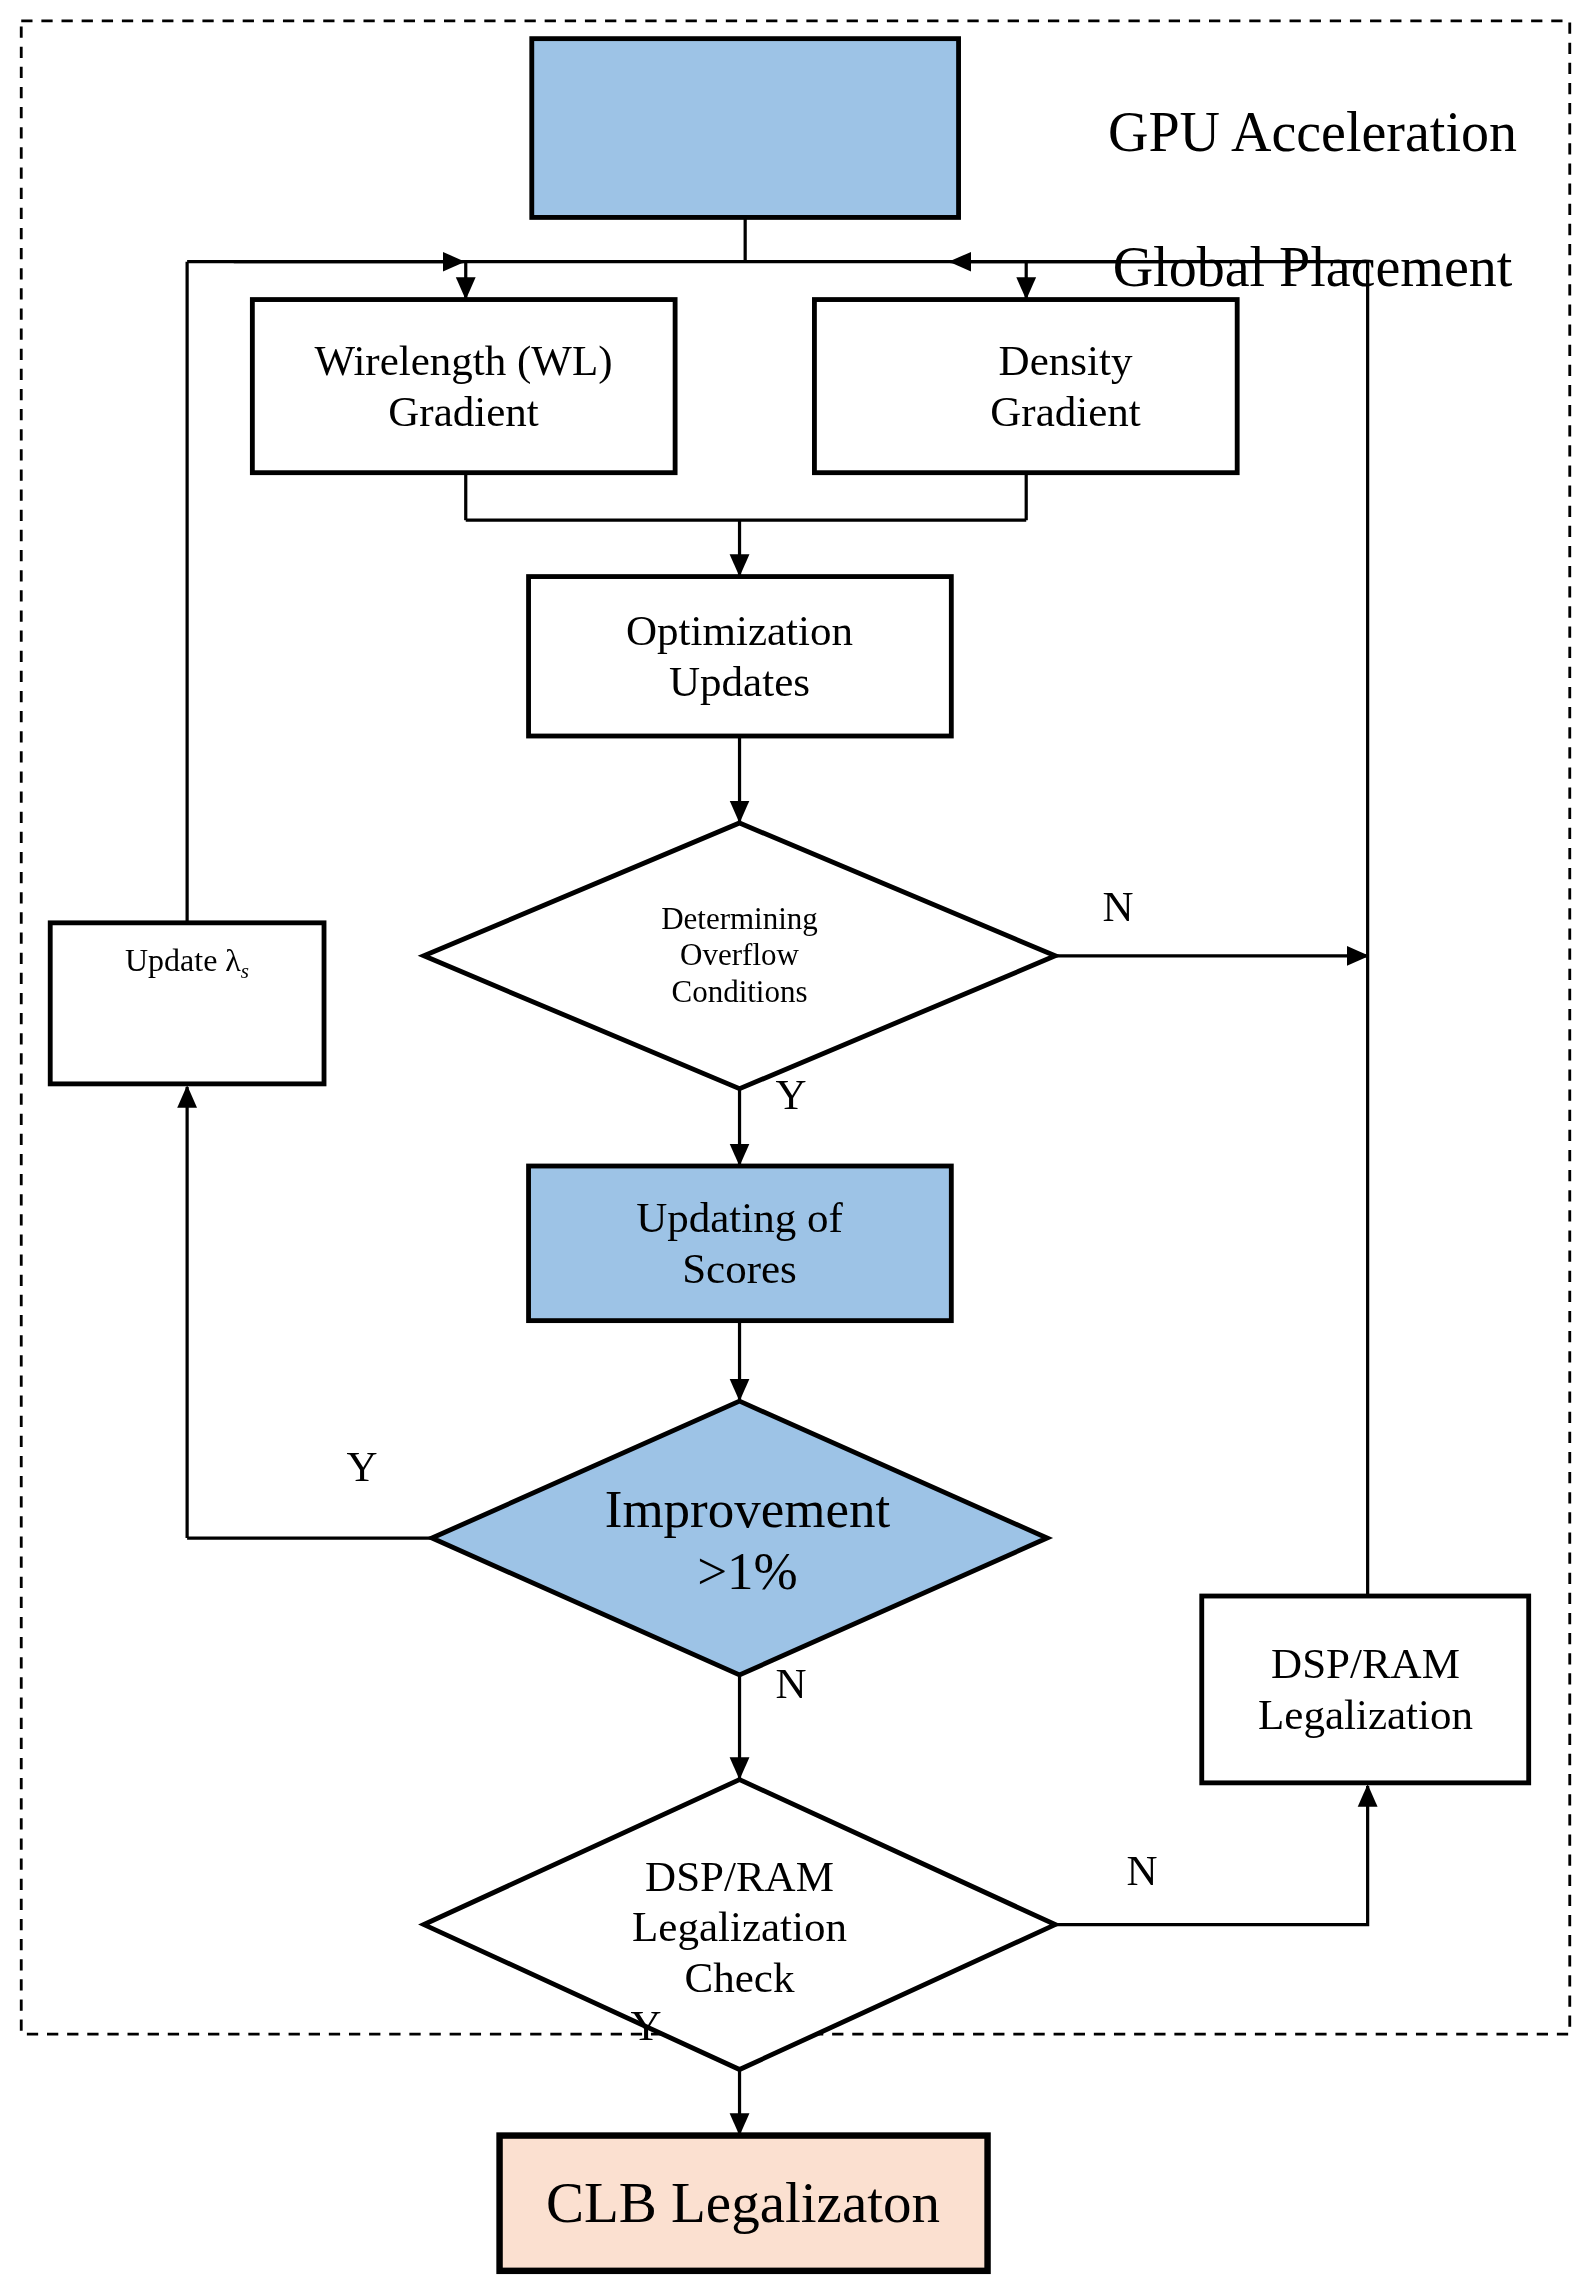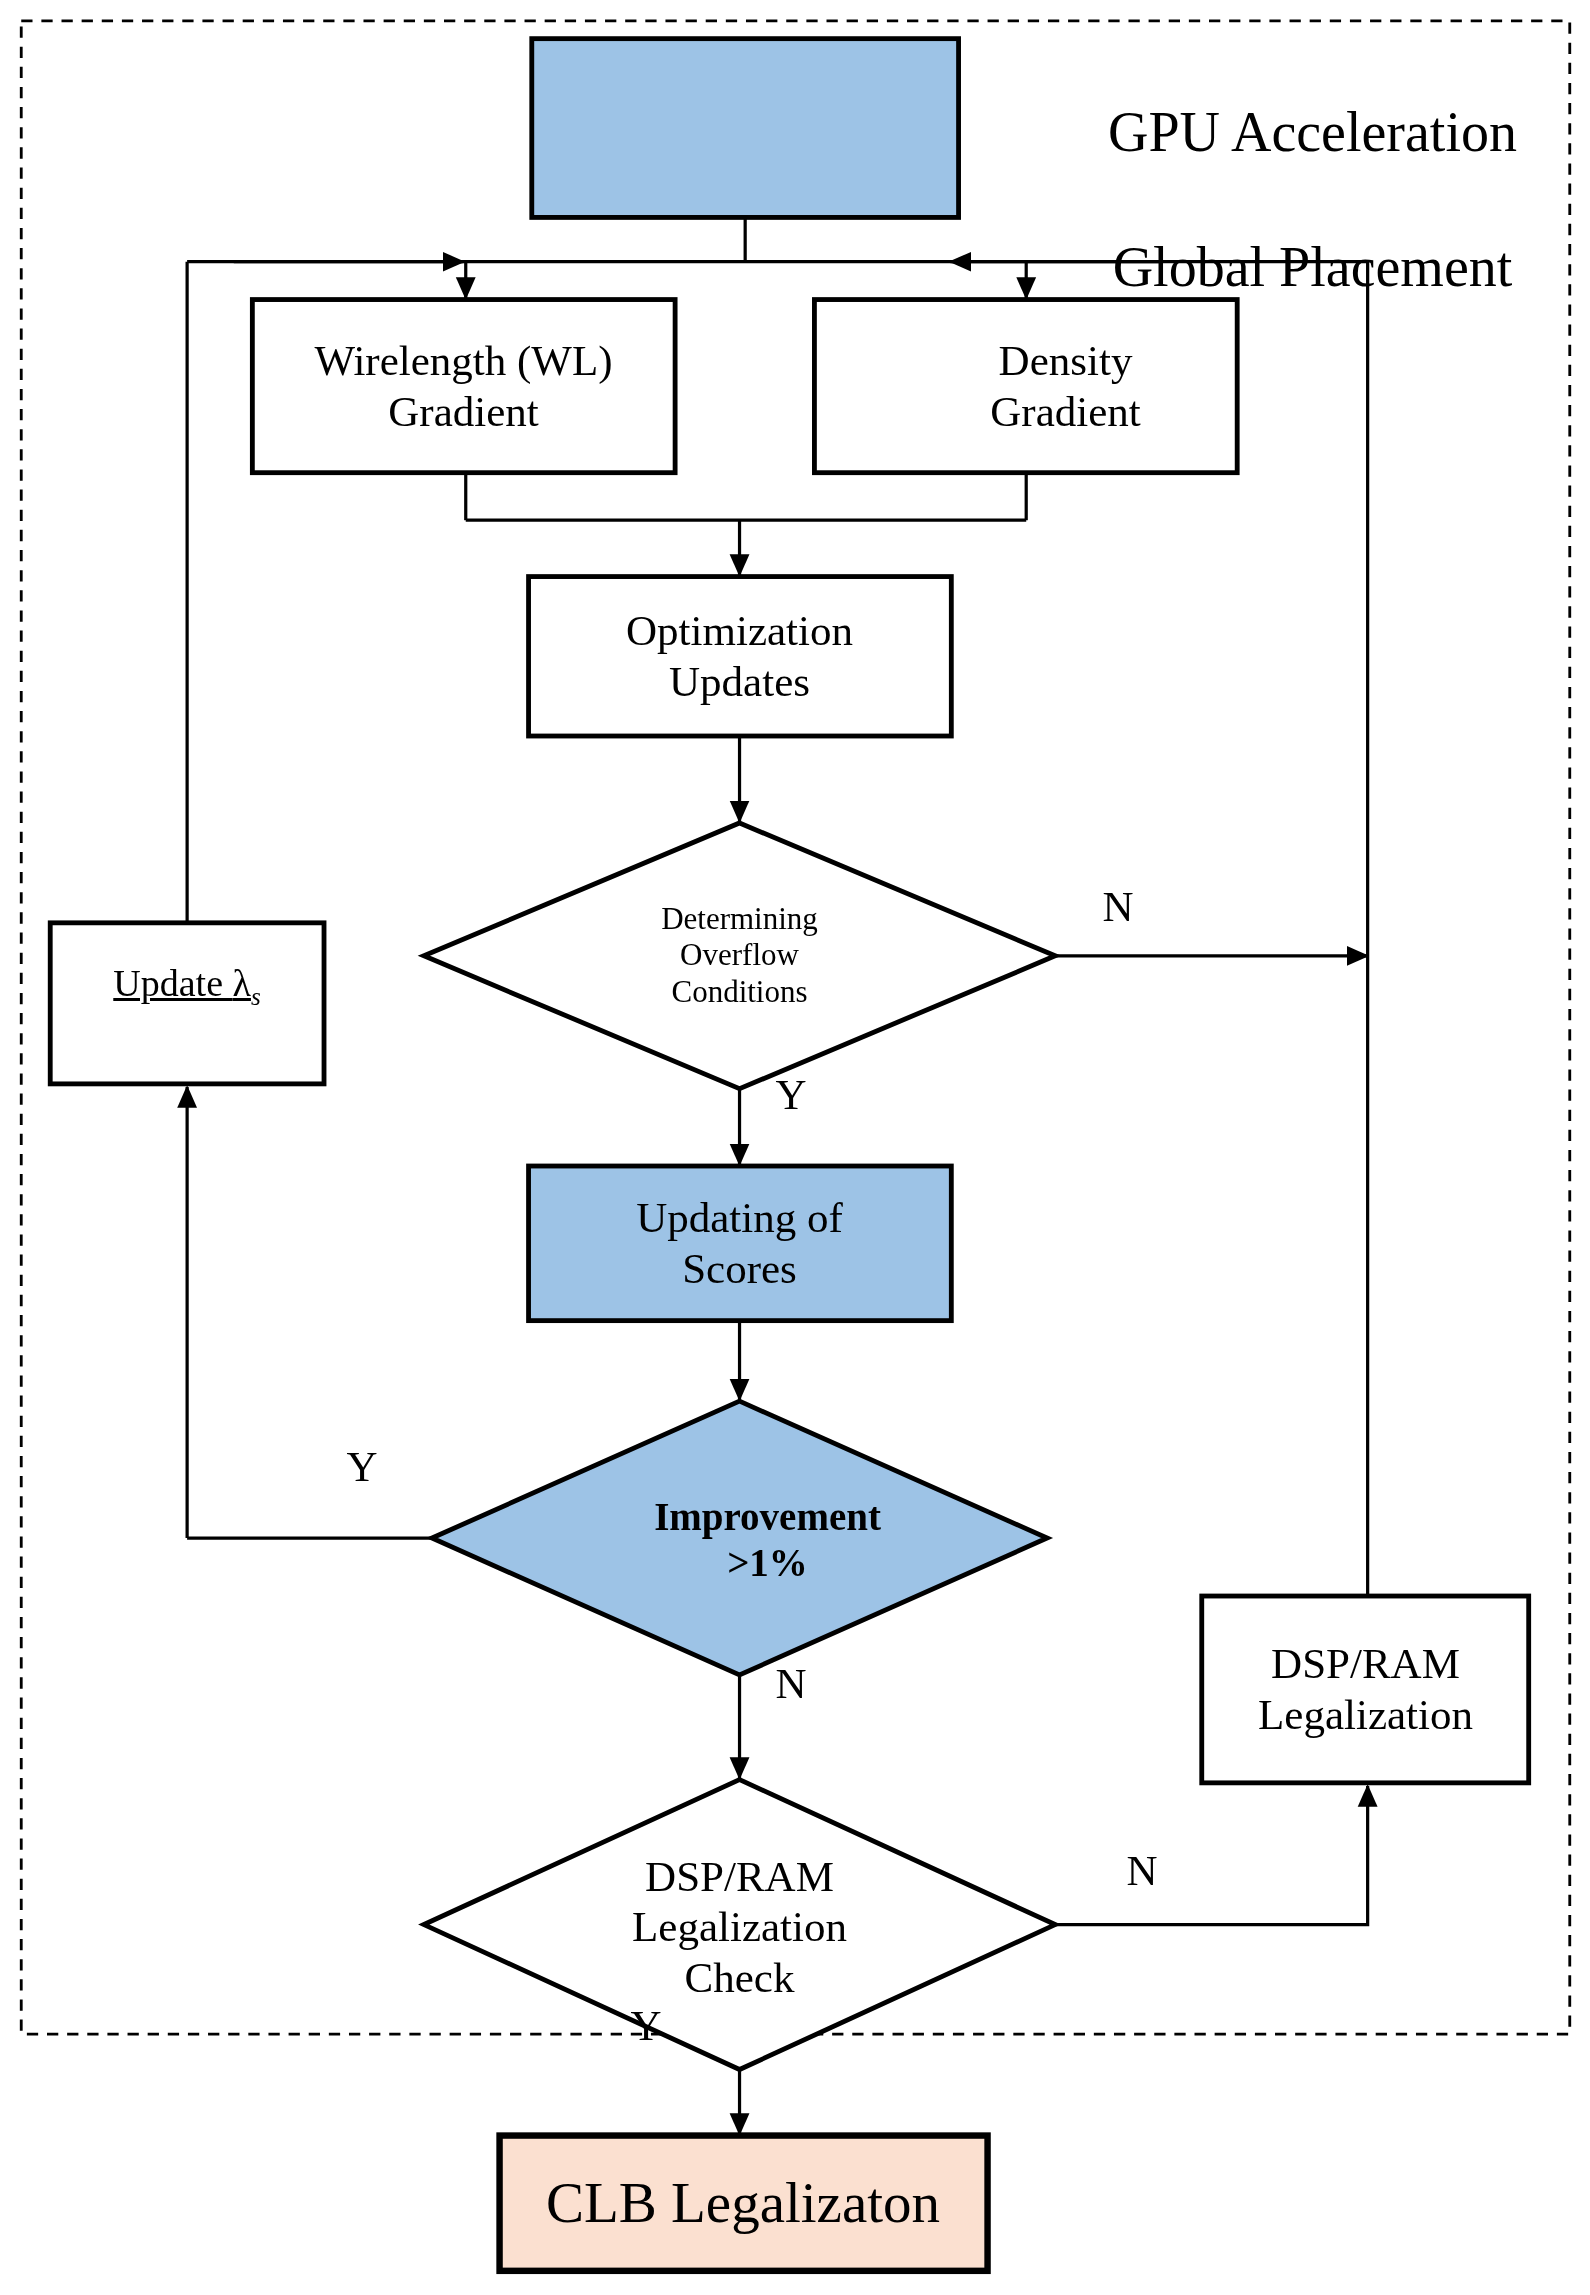--- a/index.html
+++ b/index.html
@@ -135,28 +135,28 @@
   <div class="node-label" style="left:854px; top:300px; width:423px; height:173px; font-size:43px;">Density
 Gradient</div>
 
   <div class="node-label" style="left:528px; top:577px; width:423px; height:159px; font-size:43px;">Optimization
 Updates</div>
 
   <div class="node-label" style="left:528px; top:871px; width:423px; height:169px; font-size:31px;">Determining
 Overflow
 Conditions</div>
 
-  <div class="node-label" style="left:50px; top:905px; width:274px; height:161px; font-size:38px;text-decoration:underline;">
+  <div class="node-label" style="left:50px; top:883px; width:274px; height:161px; font-size:32px;">
     <span><span>Update </span><span>λ</span><span class="sub-s">s</span></span>
   </div>
 
   <div class="node-label" style="left:528px; top:1166px; width:423px; height:155px; font-size:43px;">Updating of
 Scores</div>
 
-  <div class="node-label" style="left:556px; top:1480px; width:423px; height:119px; font-size:39px;font-weight:bold;">Improvement
+  <div class="node-label" style="left:536px; top:1480px; width:423px; height:119px; font-size:53px;">Improvement
 &gt;1%</div>
 
   <div class="node-label" style="left:1202px; top:1596px; width:327px; height:187px; font-size:43px;">DSP/RAM
 Legalization</div>
 
   <div class="node-label" style="left:528px; top:1843px; width:423px; height:169px; font-size:43px;">DSP/RAM
 Legalization
 Check</div>
 
   <div class="node-label" style="left:499px; top:2136px; width:488px; height:135px; font-size:57px;">CLB Legalizaton</div>

